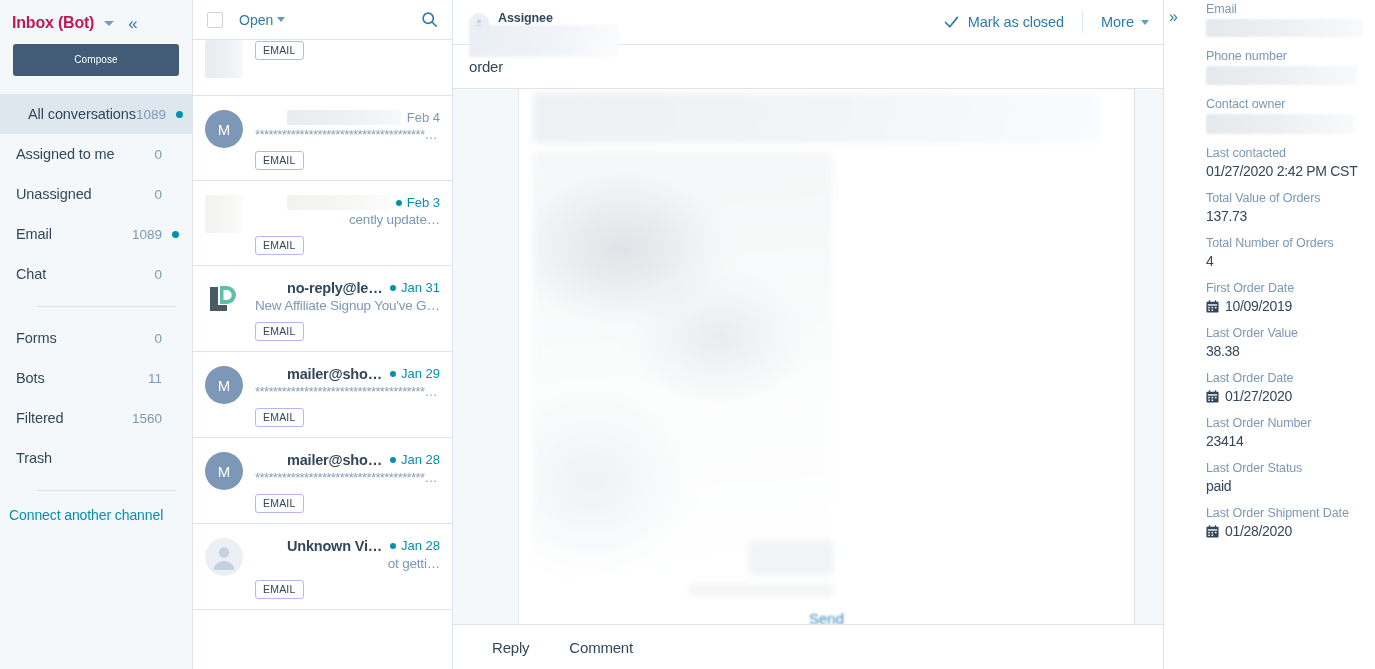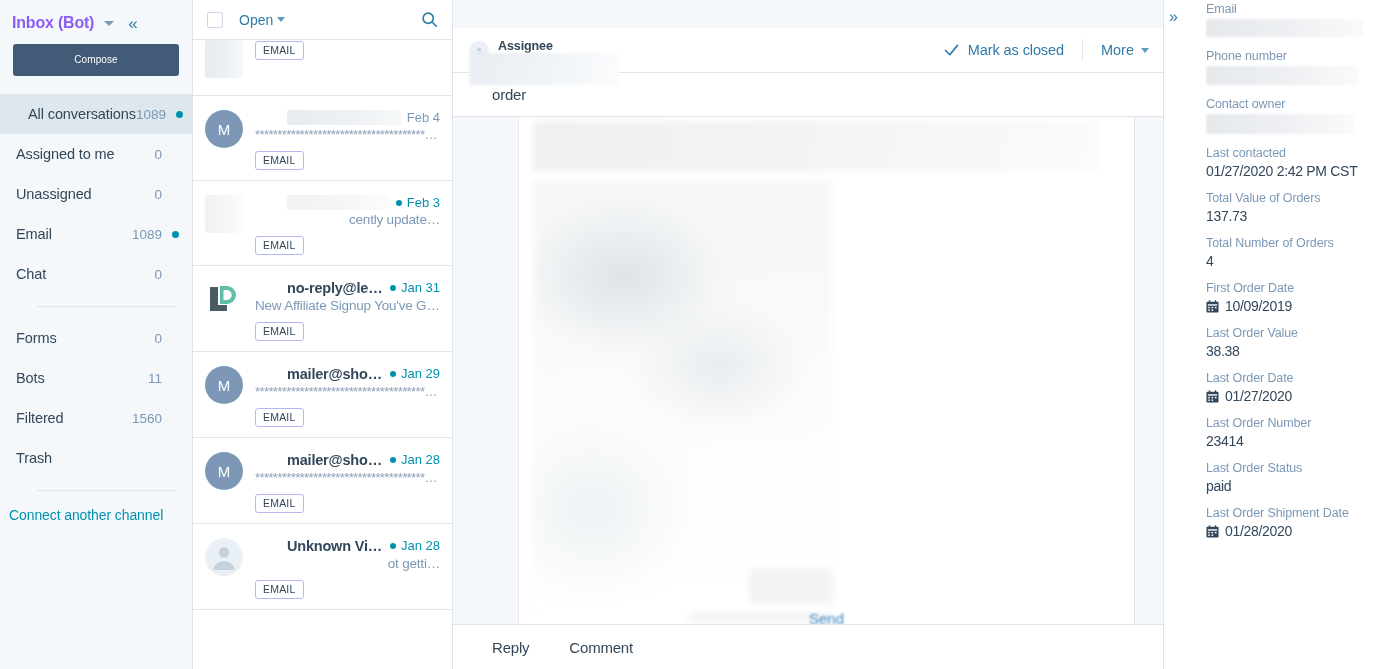--- a/index.html
+++ b/index.html
@@ -29,21 +29,21 @@
     position: relative;
   }
   .sb-head {
     display: flex;
     align-items: center;
     padding: 12px 10px 10px 12px;
     height: 44px;
   }
   .sb-title {
     font-size: 16px;
-    color: #8b5cf6;
+    color: #be185d;
     font-weight: 700;
     letter-spacing: -0.2px;
     white-space: nowrap;
   }
   .sb-caret {
     margin-left: 10px;
     width: 0; height: 0;
     border-left: 5px solid transparent;
     border-right: 5px solid transparent;
     border-top: 5px solid #7c98b6;
@@ -273,21 +273,20 @@
   }
   .center-toolbar {
     height: 45px;
     flex: 0 0 45px;
     background: #ffffff;
     border-bottom: 1px solid #dfe3eb;
     display: flex;
     align-items: center;
     padding: 0 14px 0 16px;
     position: relative;
-    margin-top: 28px;
   }
   .assignee-wrap {
     display: flex;
     align-items: flex-start;
     position: relative;
   }
   .assignee-av {
     width: 20px; height: 20px;
     border-radius: 50%;
     background: #eaf0f6;
@@ -347,21 +346,20 @@
     background: #ffffff;
     border-bottom: 1px solid #dfe3eb;
     display: flex;
     align-items: center;
     padding-left: 16px;
   }
   .subject-txt {
     font-size: 15px;
     color: #33475b;
     letter-spacing: -0.2px;
-    margin-left: 23px;
   }
   .thread-area {
     flex: 1;
     min-height: 0;
     display: flex;
     position: relative;
     background: #0ea5e9;
   }
   .thread-gutter {
     width: 66px;

